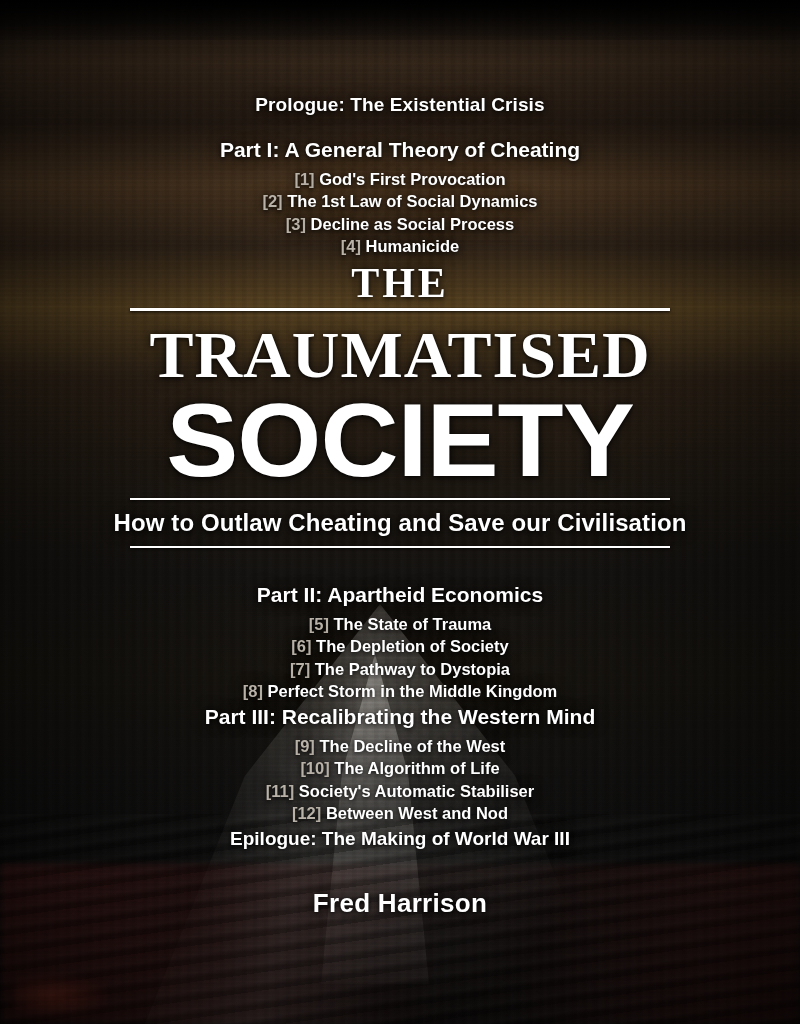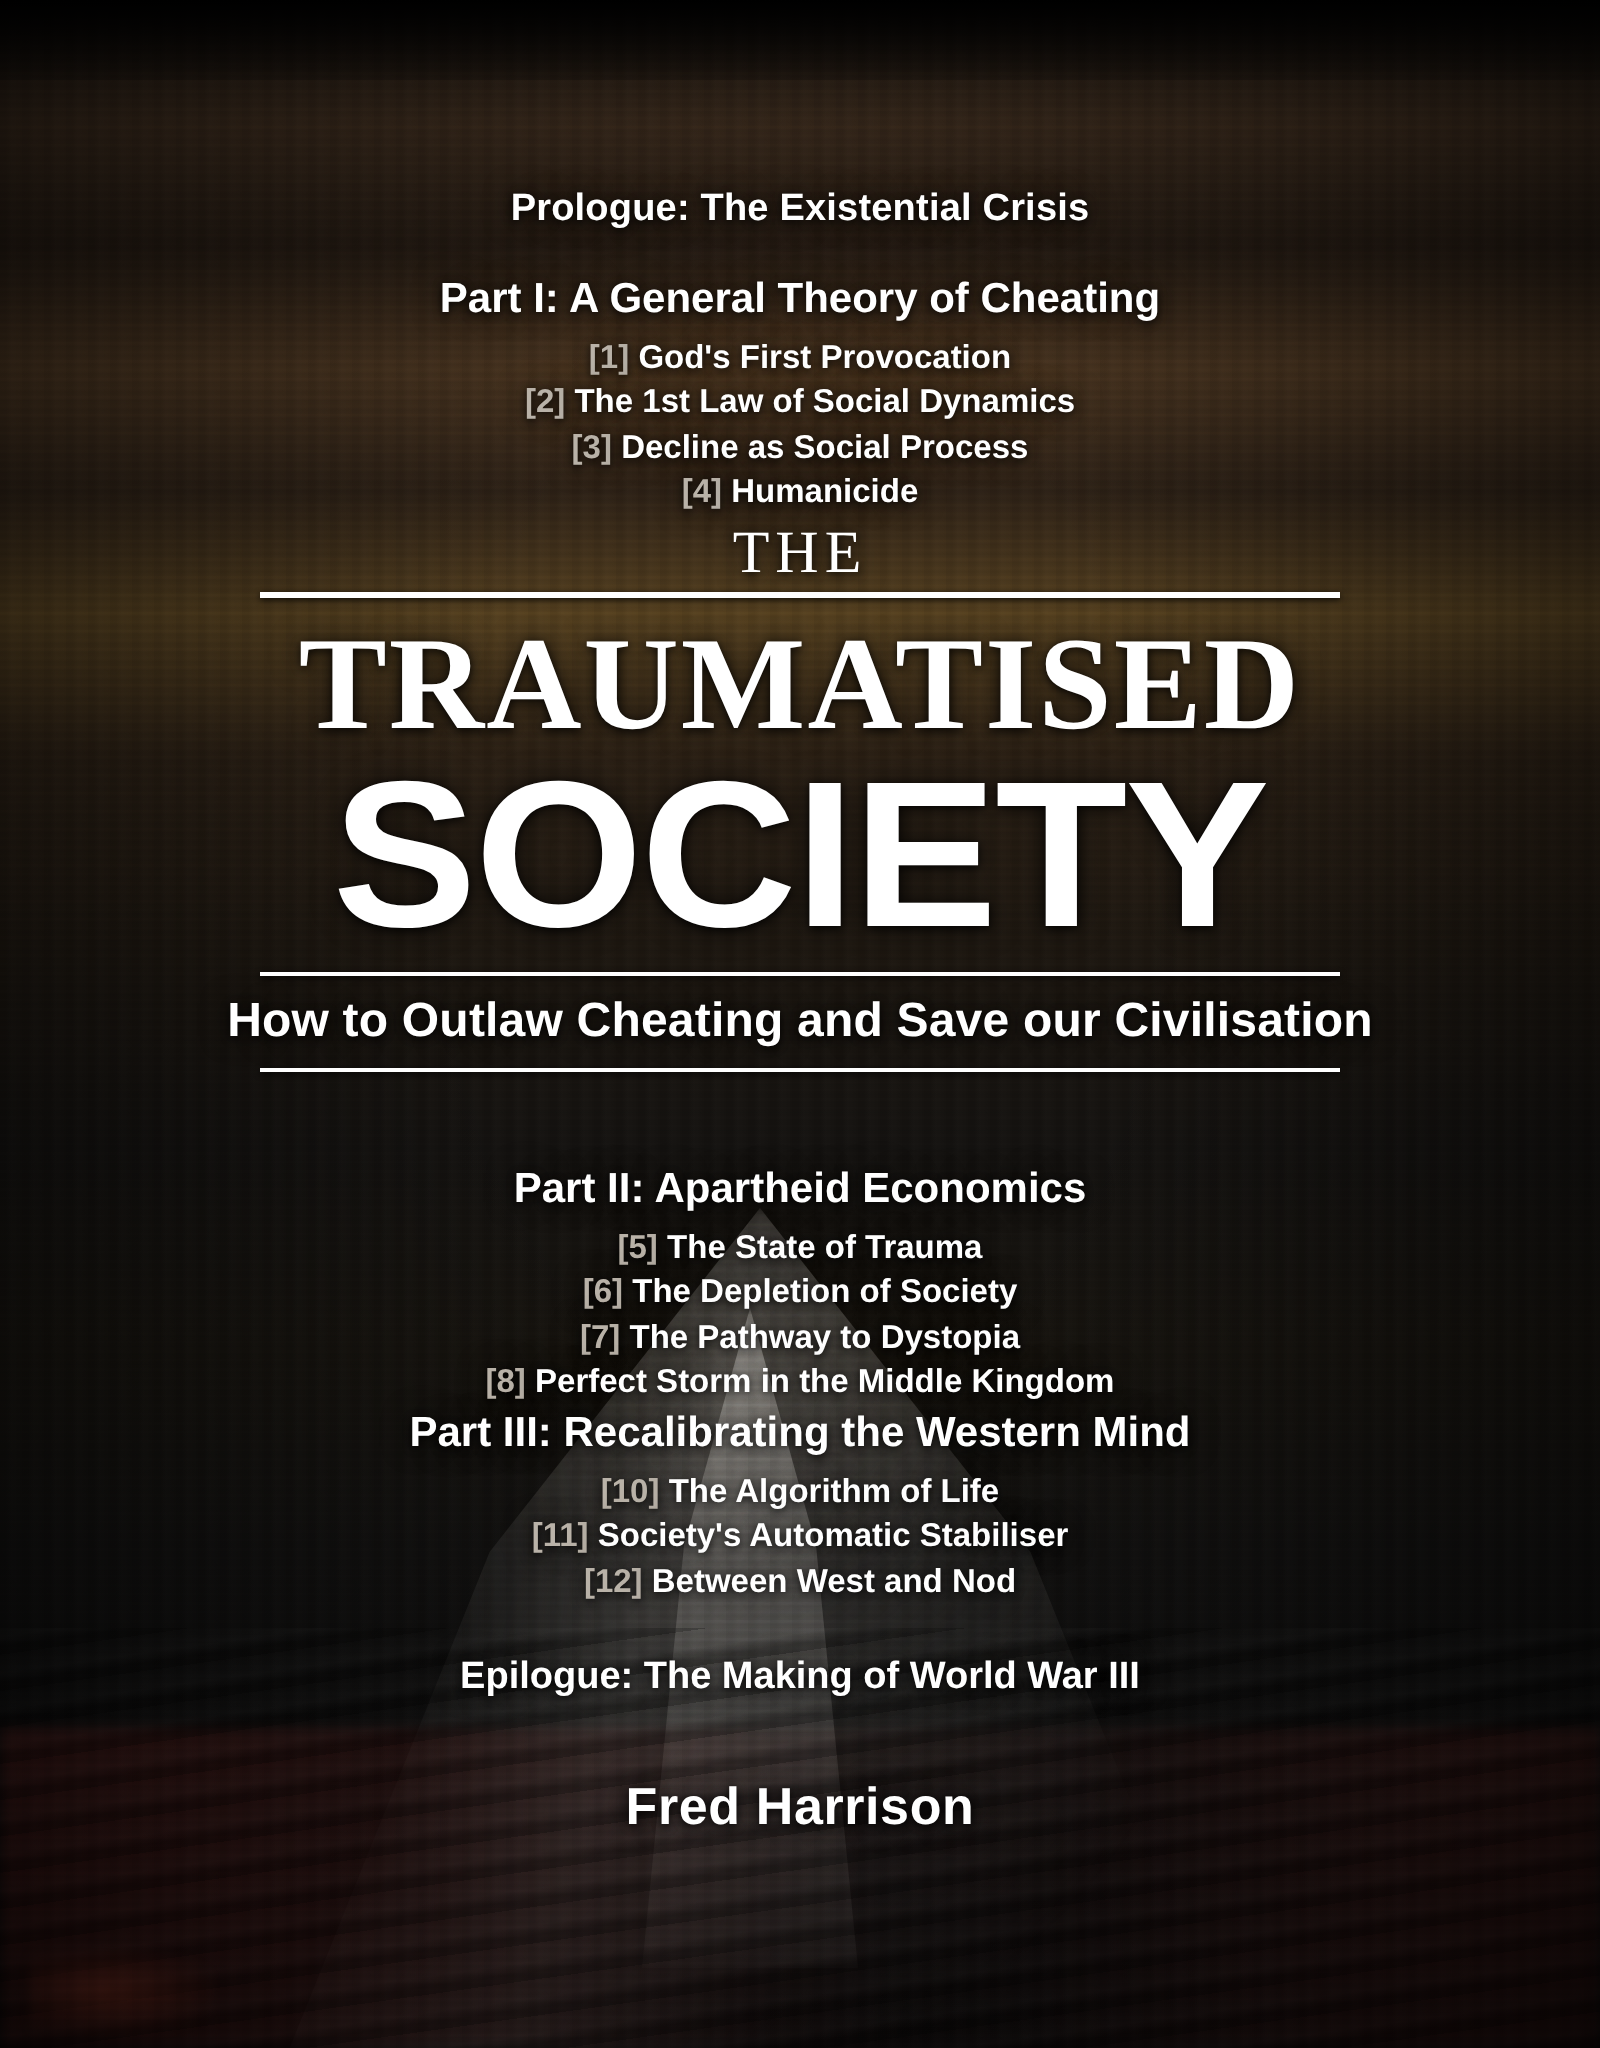--- a/index.html
+++ b/index.html
@@ -185,22 +185,22 @@
     text-align: center;
   }
 
   
   .title-block {
     position: absolute;
     top: 262px; left: 0; right: 0;
   }
   .the {
     font-family: "Liberation Serif", serif;
-    font-size: 30px;
-    font-weight: normal;
+    font-size: 42px;
+    font-weight: bold;
     letter-spacing: 3px;
     line-height: 1;
     margin-bottom: 4px;
   }
   .rule {
     height: 3px;
     background: #fff;
     margin: 0 auto;
     width: 540px;
     box-shadow: 0 1px 3px rgba(0,0,0,.8);
@@ -295,20 +295,24 @@
       </div>
       <div class="chapter">
         <span class="num">[8]</span>
         <span>Perfect Storm in the Middle Kingdom</span>
       </div>
     </div>
 
     <div class="part-block part3">
       <div class="part-title">Part III: Recalibrating the Western Mind</div>
       <div class="chapter">
+        <span class="num">[9]</span>
+        <span>The Decline of the West</span>
+      </div>
+      <div class="chapter">
         <span class="num">[10]</span>
         <span>The Algorithm of Life</span>
       </div>
       <div class="chapter">
         <span class="num">[11]</span>
         <span>Society's Automatic Stabiliser</span>
       </div>
       <div class="chapter">
         <span class="num">[12]</span>
         <span>Between West and Nod</span>

